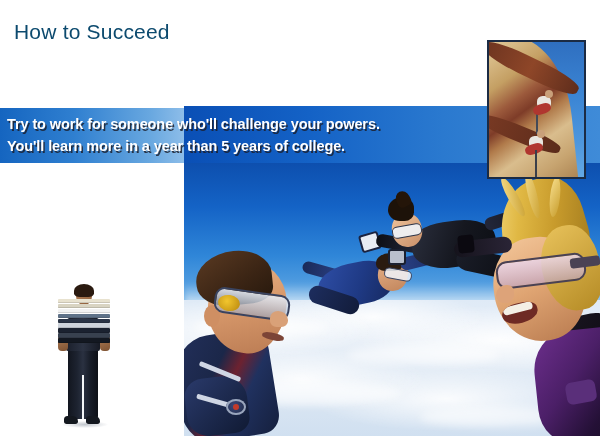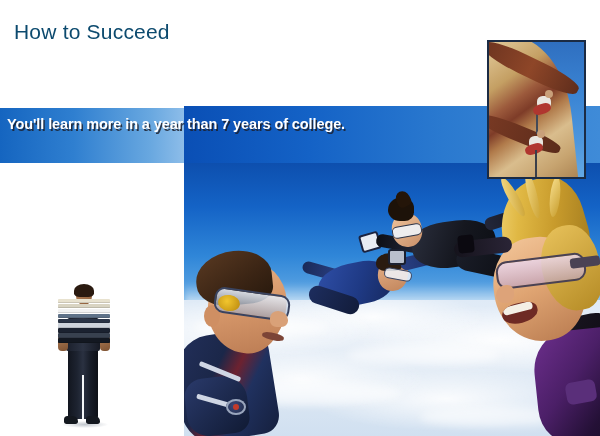--- a/index.html
+++ b/index.html
@@ -803,21 +803,22 @@
         <div class="bind" style="top: 29.3333px; height: 4.48889px; background: rgb(27, 34, 48); box-shadow: rgba(0, 0, 0, 0.25) 0px -0.5px 0px inset;"></div>
         <div class="bind" style="top: 34.2222px; height: 4.48889px; background: rgb(56, 65, 79); box-shadow: rgba(0, 0, 0, 0.25) 0px -0.5px 0px inset;"></div>
         <div class="bind" style="top: 39.1111px; height: 4.48889px; background: rgb(19, 24, 33); box-shadow: rgba(0, 0, 0, 0.25) 0px -0.5px 0px inset;"></div>
       </div>
   </div>
 
   <div class="band">
     <div class="band-left"></div>
     <div class="band-right"></div>
     <div class="band-text">
-      <span class="band-line">You'll learn more in a year than 7 years of college.</span>
+      <span class="band-line">Try to work for someone who'll challenge your powers.</span>
+      <span class="band-line">You'll learn more in a year than 5 years of college.</span>
     </div>
   </div>
 
   <div class="photo-climb">
     <div class="cl-sky"></div>
     <div class="cl-rock"></div>
     <div class="cl-band-dark"></div>
     <div class="cl-band-dark2"></div>
     <div class="cl-rope2"></div>
     <div class="cl-climber-a">

